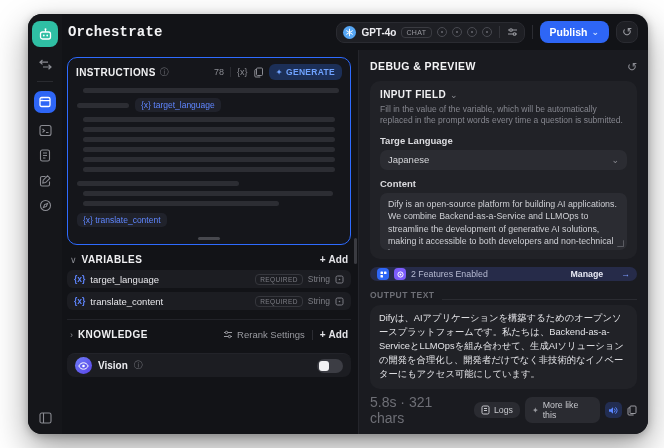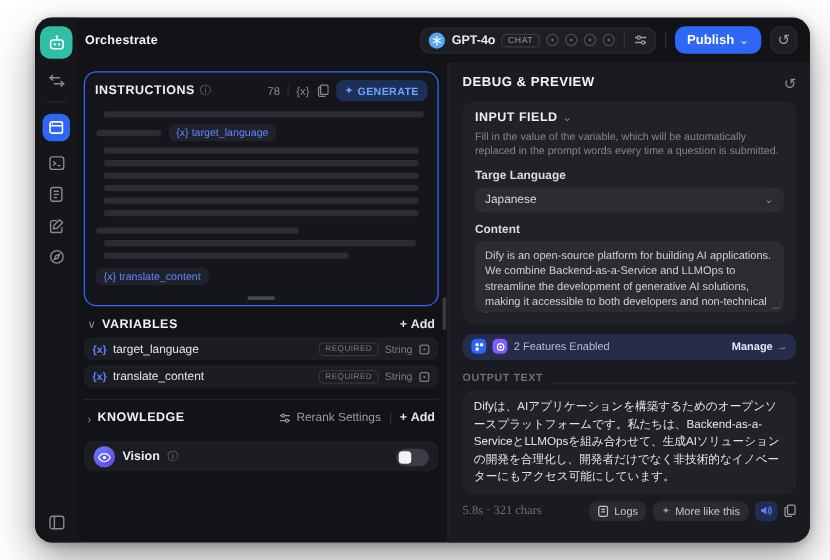--- a/index.html
+++ b/index.html
@@ -8,21 +8,21 @@
   
   .rail { width:34px; flex:0 0 34px; background:#15161a; display:flex; flex-direction:column; align-items:center; padding:7px 0 8px; gap:9px; }
   .app-logo { width:26px; height:26px; border-radius:8px; background:#2fbfa4; display:flex; align-items:center; justify-content:center; }
   .rail-icon { width:16px; height:16px; display:flex; align-items:center; justify-content:center; color:#8a8b92; cursor:pointer; }
   .rail-divider { width:16px; height:1px; background:#2a2b30; }
   .rail-active { width:22px; height:22px; border-radius:7px; background:#2e66f6; display:flex; align-items:center; justify-content:center; }
   .rail-spacer { flex:1; }
   
   .main { flex:1; display:flex; flex-direction:column; min-width:0; }
   .topbar { height:36px; flex:0 0 36px; display:flex; align-items:center; padding:0 10px 0 6px; }
-  .page-title { font-size:10px; font-weight:bold; color:#f4f4f6; letter-spacing:.2px; }
+  .page-title { font-size:14px; font-weight:bold; color:#f4f4f6; letter-spacing:.2px;font-family:Liberation Mono, monospace; }
   .topbar-right { margin-left:auto; display:flex; align-items:center; gap:7px; }
   .model-pill { display:flex; align-items:center; gap:5px; background:#1e1f24; border:1px solid #2a2b31; border-radius:8px; padding:3px 6px; cursor:pointer; }
   .provider-dot { width:13px; height:13px; border-radius:50%; background:#57a7f5; display:flex; align-items:center; justify-content:center; }
   .model-name { font-size:10px; font-weight:bold; color:#ececf0; }
   .mode-badge { font-size:7px; color:#9a9ba1; border:1px solid #3a3b41; border-radius:4px; padding:1px 4px; letter-spacing:.4px; }
   .cap-icon { width:10px; height:10px; border:1px solid #4a4b52; border-radius:50%; position:relative; }
   .cap-icon::after { content:""; position:absolute; left:3px; top:3px; width:2px; height:2px; border-radius:50%; background:#6a6b72; }
   .pill-sep { width:1px; height:12px; background:#33343a; margin:0 2px; }
   .bar-sep { width:1px; height:14px; background:#2b2c32; }
   .publish-btn { display:flex; align-items:center; gap:4px; background:#2e66f6; color:#fff; font-size:10.5px; font-weight:bold; border-radius:8px; padding:5px 10px; cursor:pointer; }
@@ -73,28 +73,28 @@
   .txtarea { margin-top:4px; width:100%; background:#2b2c32; border:none; border-radius:7px; padding:5px 8px; font-size:8.8px; line-height:1.4; color:#cfd0d5; font-family:"Liberation Sans","DejaVu Sans",sans-serif; height:57px; resize:none; position:relative; display:block; }
   .txt-wrap { position:relative; }
   .resize-handle { position:absolute; right:3px; bottom:3px; width:7px; height:7px; border-right:1.5px solid #5a5b62; border-bottom:1.5px solid #5a5b62; border-radius:1px; }
   .btn-row { display:flex; align-items:center; margin-top:9px; }
   .clear-btn { background:#2e2f35; color:#d5d6da; font-size:9.5px; border-radius:7px; padding:5px 12px; cursor:pointer; }
   .run-btn { margin-left:auto; background:#2e66f6; color:#fff; font-size:9.5px; font-weight:bold; border-radius:7px; padding:5px 13px; display:flex; align-items:center; gap:5px; cursor:pointer; }
   .features-bar { margin-top:8px; background:#262b49; border-radius:8px; height:21px; display:flex; align-items:center; gap:5px; padding:0 7px; cursor:pointer; }
   .feat-ic { width:12px; height:12px; border-radius:4px; display:flex; align-items:center; justify-content:center; }
   .feat-ic.blue { background:#2e66f6; } .feat-ic.purple { background:#7c5cfc; }
   .features-text { font-size:8.8px; color:#b7bbd2; }
-  .manage-btn { margin-left:auto; display:flex; align-items:flex-start; gap:3px; font-size:8.8px; font-weight:bold; color:#e7e9f4; cursor:pointer; }
+  .manage-btn { margin-left:auto; display:flex; align-items:flex-start; gap:18px; font-size:8.8px; font-weight:bold; color:#e7e9f4; cursor:pointer; }
   .manage-btn .arr { color:#7d9bff; }
   .out-head { display:flex; align-items:flex-end; gap:7px; margin-top:9px; }
   .out-title { font-size:8.5px; font-weight:bold; letter-spacing:.5px; color:#6e6f76; white-space:nowrap; }
   .out-line { flex:1; height:1px; background:#2a2b31; }
   .output-card { margin-top:5px; background:#212227; border-radius:10px; padding:7px 9px; font-size:9.3px; line-height:1.5; color:#e4e4e8; }
   .out-foot { display:flex; align-items:center; margin-top:5px; gap:5px; }
-  .out-stats { font-size:10px; color:#6e6f76;font-family:Liberation Serif, serif; }
+  .out-stats { font-size:14px; color:#6e6f76; }
   .foot-right { margin-left:auto; display:flex; align-items:center; gap:5px; }
   .mini-pill { background:#2a2b31; border-radius:7px; padding:3px 7px; display:flex; align-items:center; gap:4px; font-size:8.8px; color:#c6c7cc; cursor:pointer; }
   .speaker-btn { width:18px; height:16px; border-radius:5px; background:rgba(62,110,255,.22); display:flex; align-items:center; justify-content:center; cursor:pointer; }
   .copy-btn { color:#9a9ba1; display:flex; align-items:center; cursor:pointer; }
   svg { display:block; }
 </style>
 </head>
 <body>
 
 <div class="window">

